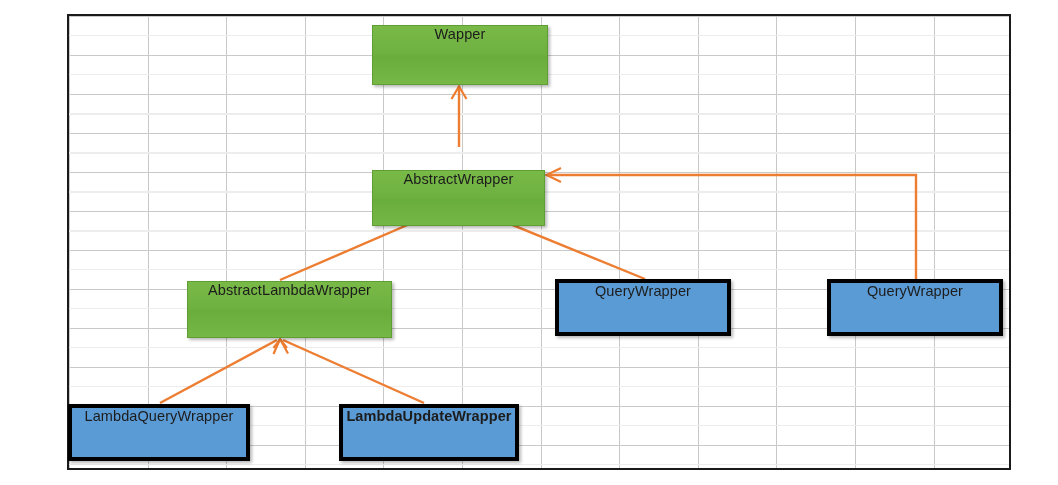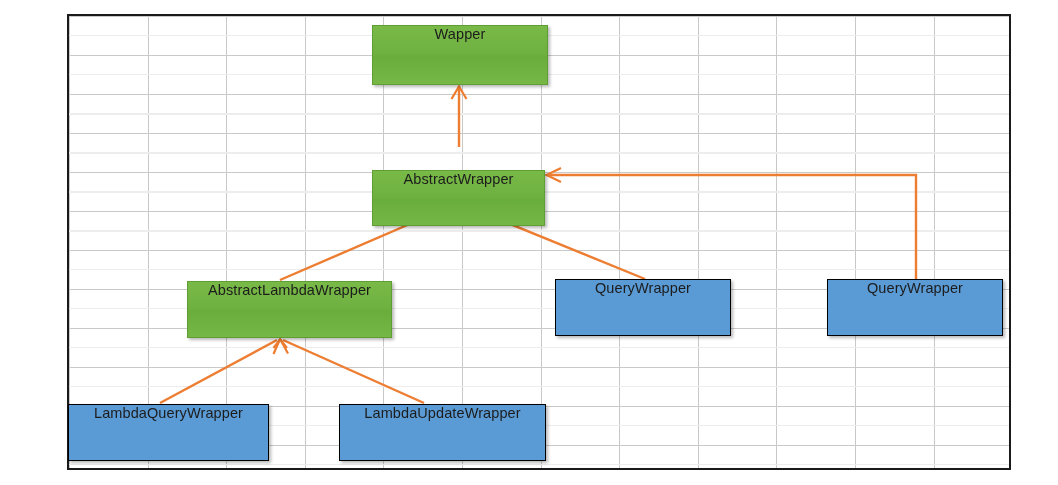--- a/index.html
+++ b/index.html
@@ -56,21 +56,21 @@
     box-shadow: 2px 2px 3px rgba(0,0,0,0.28);
   }
 
   .node.green {
     background: linear-gradient(to bottom, #78b947 0%, #6fb141 48%, #69ad3c 52%, #76b746 100%);
     border: 1px solid #5f9e33;
   }
 
   .node.blue {
     background: #5b9bd5;
-    border: 1px solid #000000;
+    border: 4px solid #000000;
   }
 
   .node-label {
     display: block;
     padding: 0 4px;
   }
 </style>
 </head>
 <body>
 
@@ -121,19 +121,19 @@
     </div>
     <div class="node green" style="left: 187px; top: 281px; width: 205px; height: 57px;">
       <span class="node-label">AbstractLambdaWrapper</span>
     </div>
     <div class="node blue" style="left: 555px; top: 279px; width: 176px; height: 57px;">
       <span class="node-label">QueryWrapper</span>
     </div>
     <div class="node blue" style="left: 827px; top: 279px; width: 176px; height: 57px;">
       <span class="node-label">QueryWrapper</span>
     </div>
-    <div class="node blue" style="left: 68px; top: 404px; width: 201px; height: 57px;">
+    <div class="node blue" style="left: 68px; top: 404px; width: 182px; height: 57px;">
       <span class="node-label">LambdaQueryWrapper</span>
     </div>
-    <div class="node blue" style="left: 339px; top: 404px; width: 207px; height: 57px;">
+    <div class="node blue" style="left: 339px; top: 404px; width: 180px; height: 57px; font-weight: bold;">
       <span class="node-label">LambdaUpdateWrapper</span>
     </div>
   </div>
 
 </body></html>

